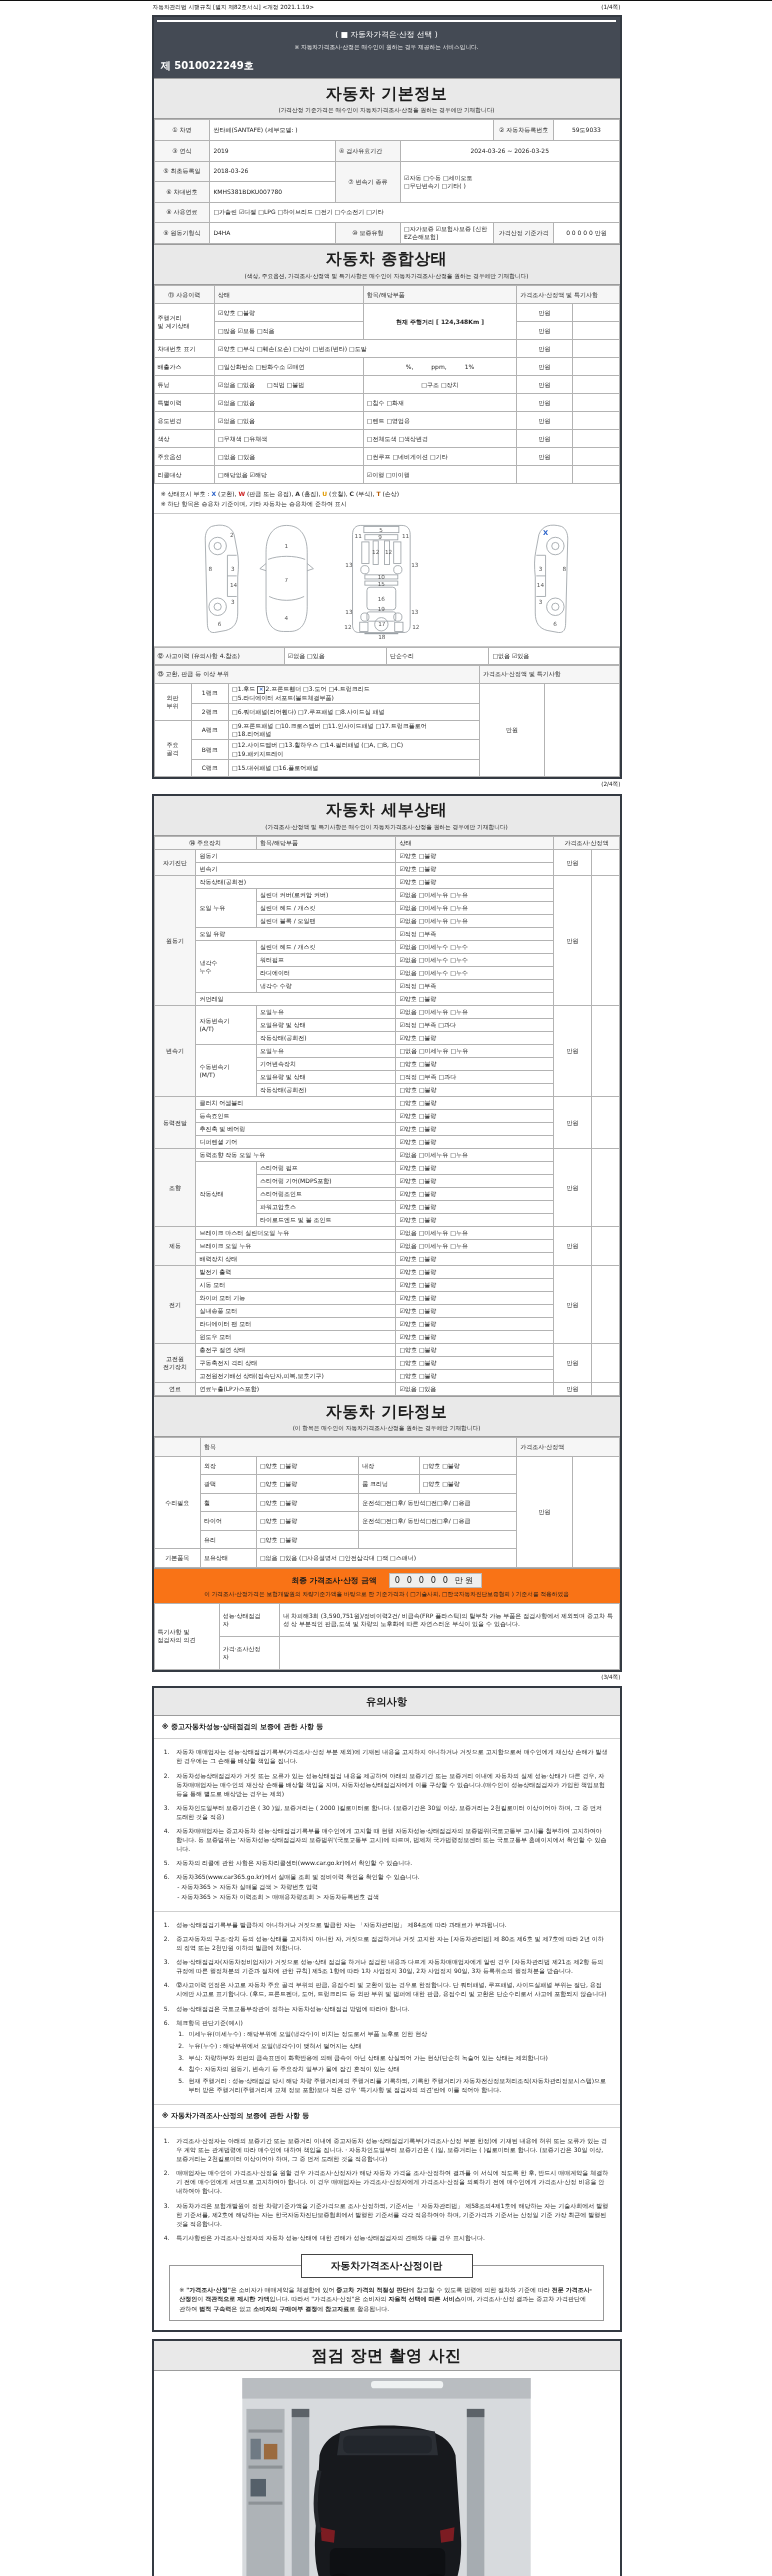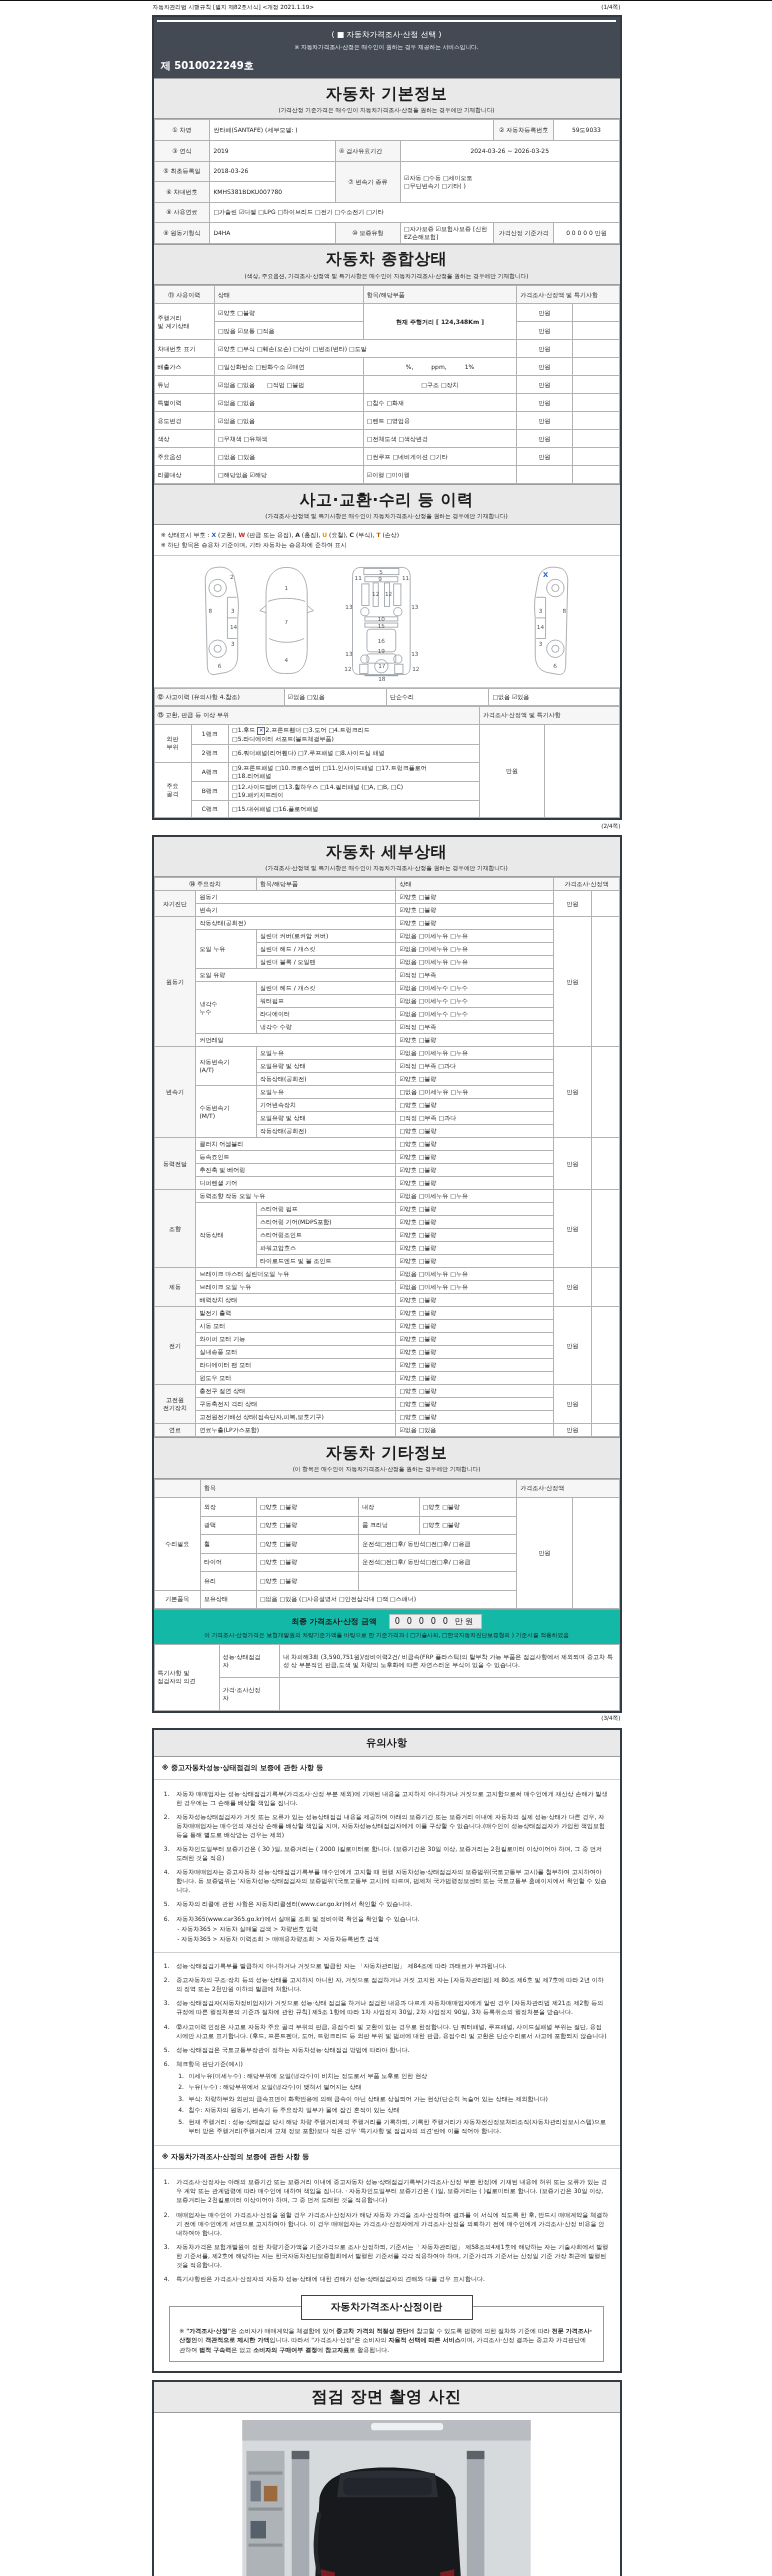--- a/index.html
+++ b/index.html
@@ -53,21 +53,21 @@
 <div class="col">
 
   <div class="meta">
     <span>자동차관리법 시행규칙 [별지 제82호서식] &lt;개정 2021.1.19&gt;</span>
     <span>(1/4쪽)</span>
   </div>
 
   <div class="frame">
     <div class="dkhead">
       <div class="wline"></div>
-      <div class="subtitle">( ■ 자동차가격조사·산정 선택 )</div>
+      <div class="subtitle">( ■ 자동차가격은·산정 선택 )</div>
       <div class="note">※ 자동차가격조사·산정은 매수인이 원하는 경우 제공하는 서비스입니다.</div>
       <div class="docno">제 5010022249호</div>
     </div>
 
     <div class="band">
       <div class="bt">자동차 기본정보</div>
       <div class="bs">(가격산정 기준가격은 매수인이 자동차가격조사·산정을 원하는 경우에만 기재합니다)</div>
     </div>
     <div>
         <table class="ft">
@@ -202,24 +202,20 @@
               <td class="left">리콜대상</td>
               <td class="left">□해당없음  ☑해당</td>
               <td class="left">☑이행  □미이행</td>
               <td></td>
               <td></td>
             </tr>
           </tbody>
         </table>
       </div>
 
-    <div class="band">
-      <div class="bt">사고·교환·수리 등 이력</div>
-      <div class="bs">(가격조사·산정액 및 특기사항은 매수인이 자동차가격조사·산정을 원하는 경우에만 기재합니다)</div>
-    </div>
     <div class="legend">
       <div><span style="color: rgb(34, 34, 34);">※ 상태표시 부호 : </span><span style="color: rgb(42, 98, 201); font-weight: bold;">X</span><span style="color: rgb(34, 34, 34);"> (교환), </span><span style="color: rgb(204, 34, 34); font-weight: bold;">W</span><span style="color: rgb(34, 34, 34);"> (판금 또는 용접), </span><span style="color: rgb(51, 51, 51); font-weight: bold;">A</span><span style="color: rgb(34, 34, 34);"> (흠집), </span><span style="color: rgb(224, 154, 0); font-weight: bold;">U</span><span style="color: rgb(34, 34, 34);"> (요철), </span><span style="color: rgb(51, 51, 51); font-weight: bold;">C</span><span style="color: rgb(34, 34, 34);"> (부식), </span><span style="color: rgb(179, 89, 0); font-weight: bold;">T</span><span style="color: rgb(34, 34, 34);"> (손상)</span></div>
       <div>※ 하단 항목은 승용차 기준이며, 기타 자동차는 승용차에 준하여 표시</div>
     </div>
 
     <div class="diag">
       <svg width="453" height="122" viewBox="0 0 880 236">
         <g stroke="#9aa0a5" fill="none" stroke-width="1.6">
 
           <path d="M100,14 C120,8 138,12 144,30 L150,62 C153,77 153,92 151,112 L151,182 C151,202 143,212 128,216 L106,220 C96,221 92,214 92,202 L88,42 C87,27 92,18 100,14 Z"></path>
@@ -643,21 +639,21 @@
             </tr>
             <tr style="height: 18.5px;">
               <td>기본품목</td>
               <td class="left">보유상태</td>
               <td colspan="3" class="left">□없음  □있음 (□사용설명서 □안전삼각대 □잭 □스패너)</td>
             </tr>
           </tbody>
         </table>
       </div>
 
-    <div style="border-top:0.5px solid #9c9c9c;background:#14b8a6;padding:4.1px 0 3.6px;text-align:center">
+    <div style="border-top:0.5px solid #9c9c9c;background:#f97316;padding:4.1px 0 3.6px;text-align:center">
       <span style="font-size:7.7px;font-weight:bold;margin-right:9.3px">최종 가격조사·산정 금액</span>
       <span class="boxval">0 0 0 0 0 만원</span>
       <div style="font-size:5.7px;margin-top:3.1px">이 가격조사·산정가격은 보험개발원의 차량기준가액을 바탕으로 한 기준가격과 ( □기술사회, □한국자동차진단보증협회 ) 기준서를 적용하였음</div>
     </div>
     <div>
         <table class="ft">
           <colgroup>
             <col style="width: 14%;">
             <col style="width: 13%;">
             <col style="width: 73%;">

